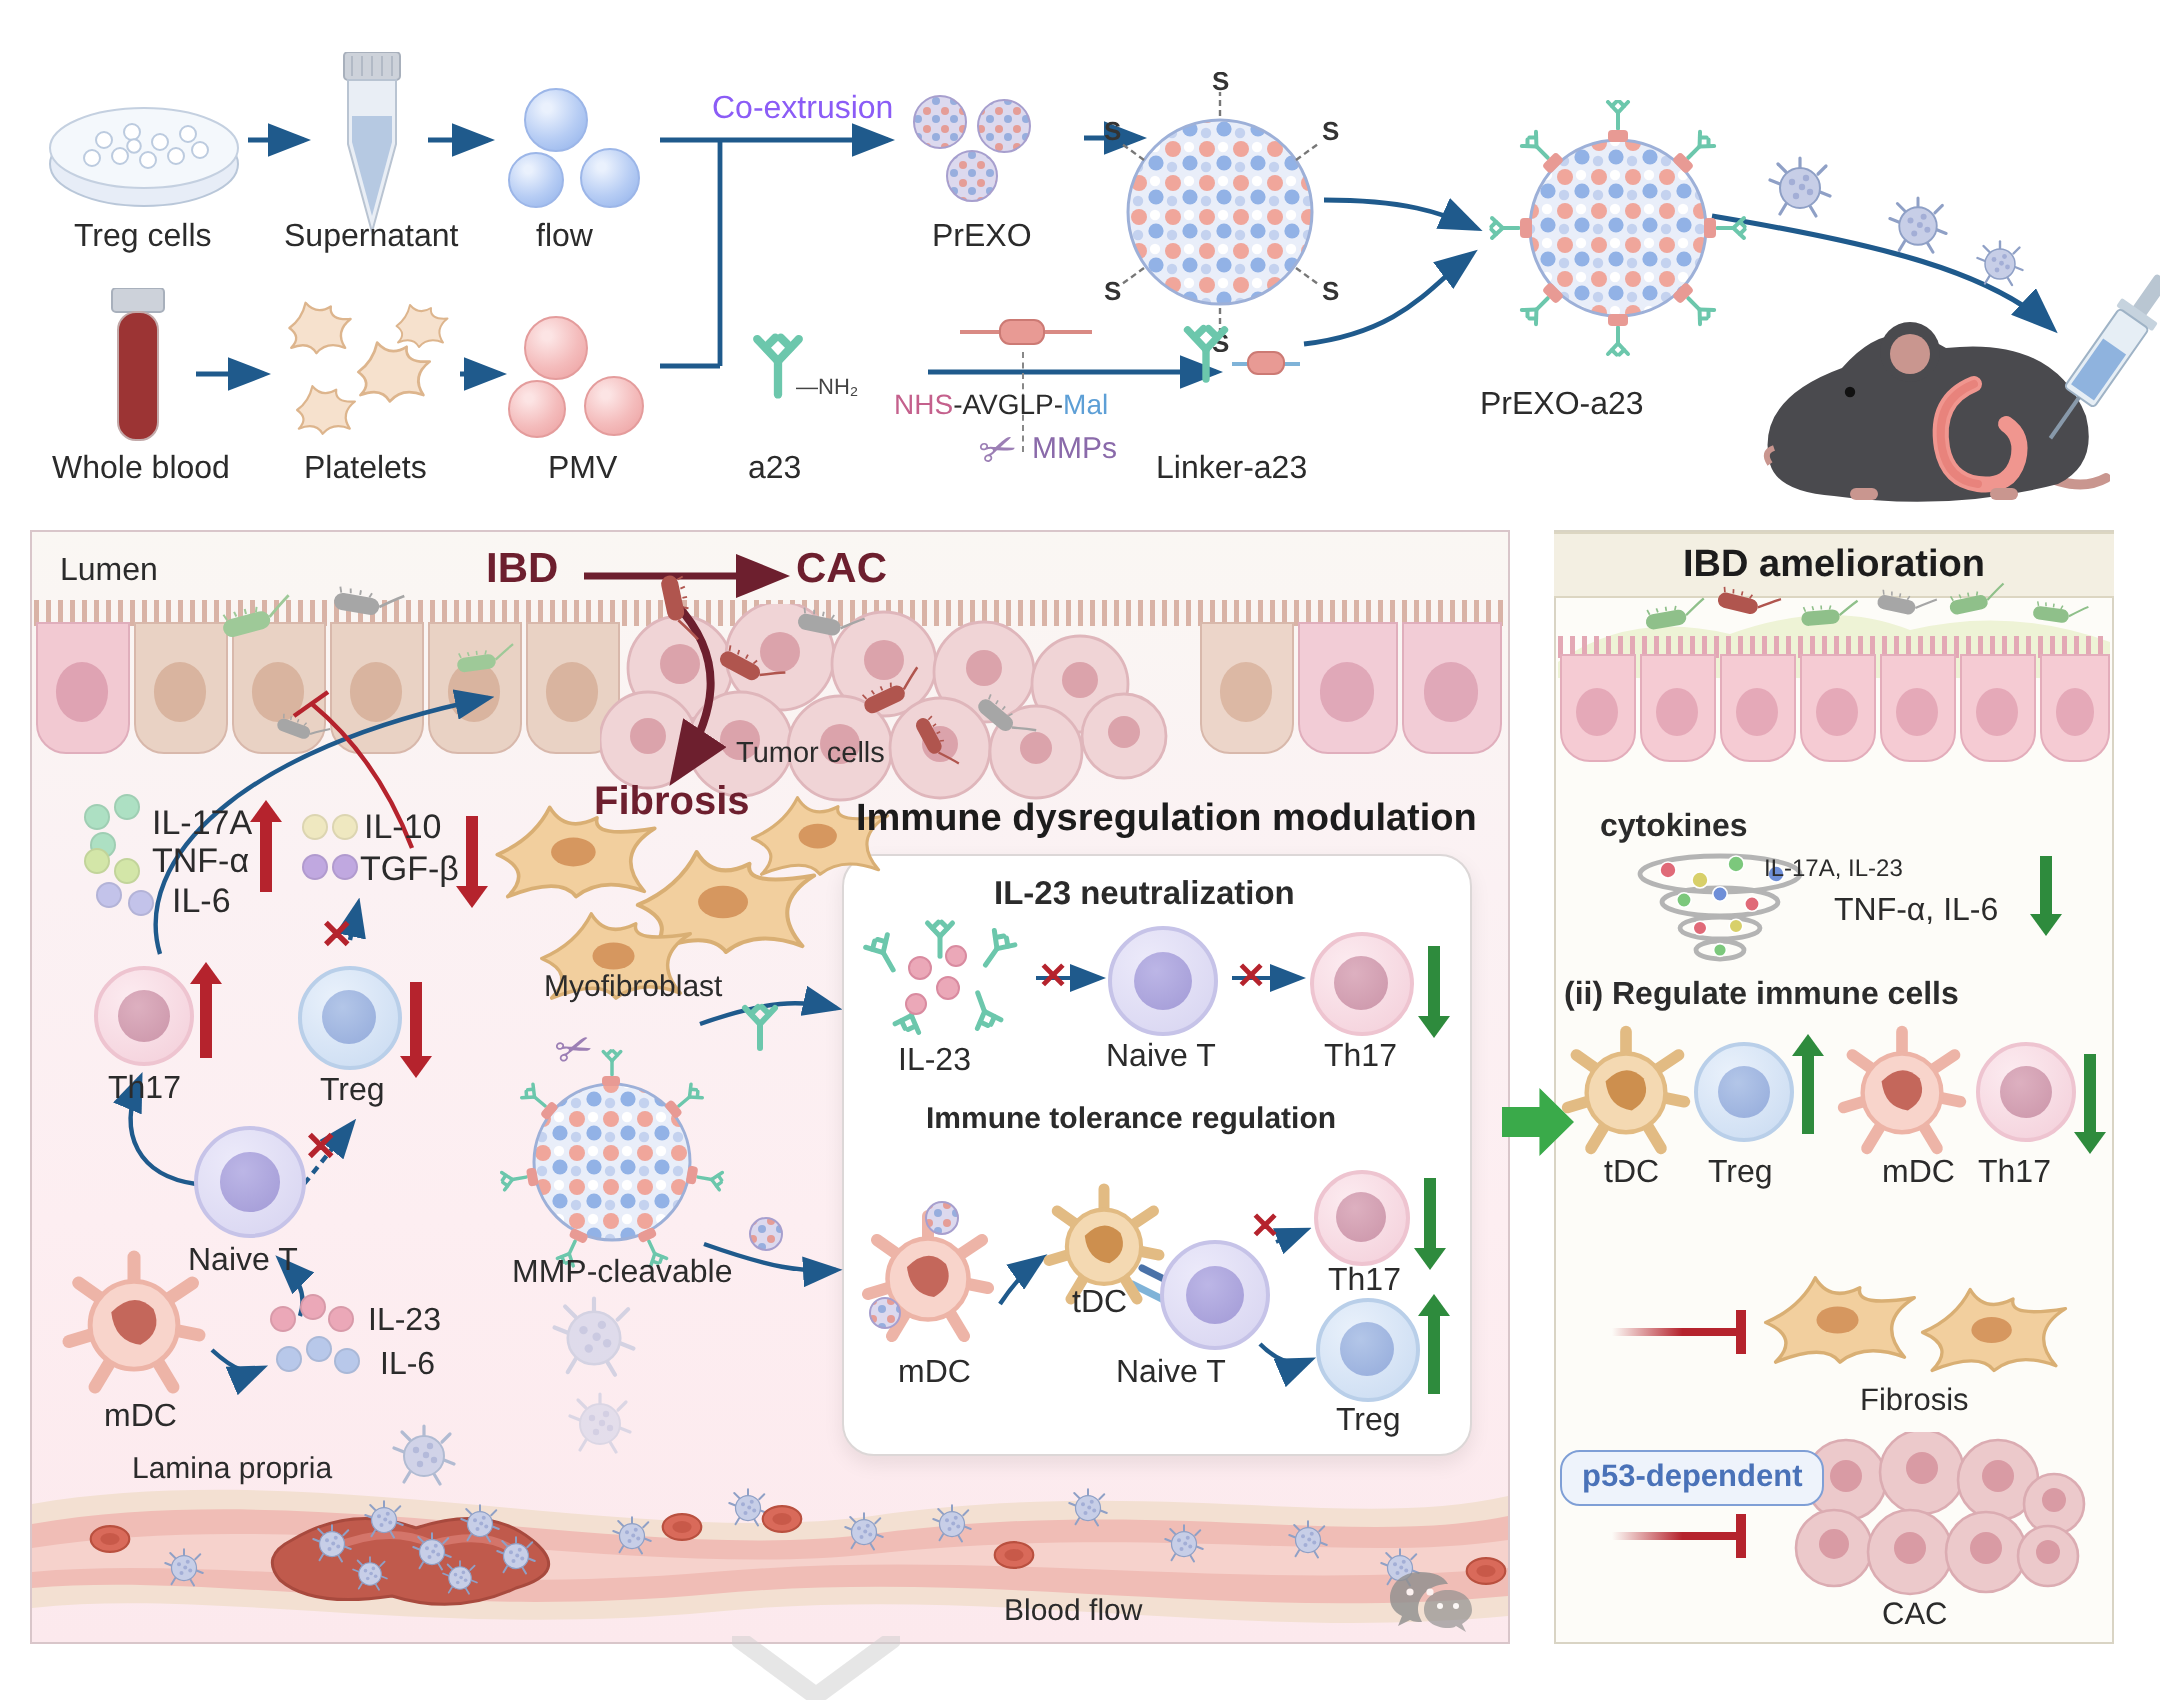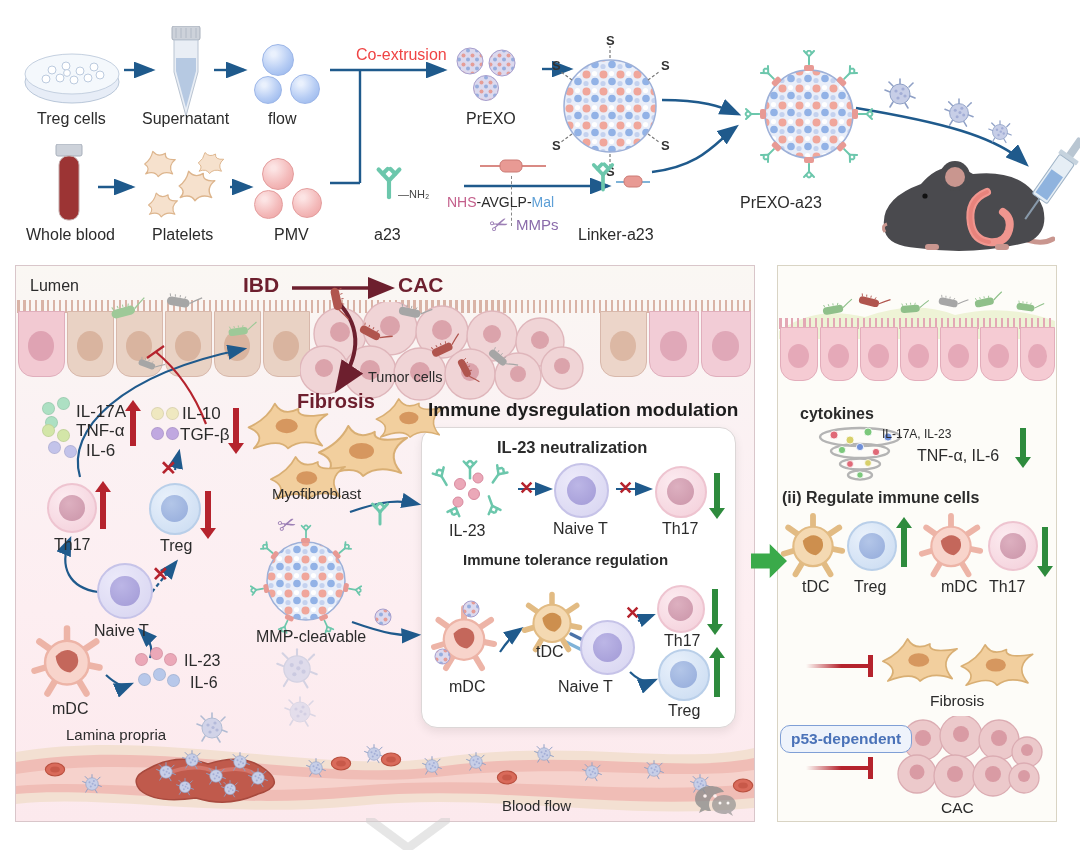--- a/index.html
+++ b/index.html
@@ -170,21 +170,21 @@
       <path d="M10 14 h24 v32 L22 90 L10 46 Z" fill="#e9eef5" stroke="#b9c4d2"></path>
       <path d="M12 32 h20 v13 L22 82 L12 45 Z" fill="#b6c9e2"></path>
     </svg>
 <div class="lbl" style="left:142px;top:110px;font-size:16px">Supernatant</div>
 
 <div class="sph rexo" style="left:262px;top:44px;width:30px;height:30px"></div>
 <div class="sph rexo" style="left:254px;top:76px;width:26px;height:26px"></div>
 <div class="sph rexo" style="left:290px;top:74px;width:28px;height:28px"></div>
 <div class="lbl" style="left:268px;top:110px;font-size:16px">flow</div>
 
-<div class="lbl" style="left:356px;top:46px;font-size:16px;color:#ef4444">Co-extrusion</div>
+<div class="lbl" style="left:356px;top:46px;font-size:16px;color:#8b5cf6">Co-extrusion</div>
 
 <svg class="icon" style="left:452px;top:44px" width="86" height="64">
       <circle cx="18" cy="17" r="13" fill="url(#vp2)" stroke="#a79fce"></circle>
       <circle cx="50" cy="19" r="13" fill="url(#vp2)" stroke="#a79fce"></circle>
       <circle cx="34" cy="44" r="12.5" fill="url(#vp2)" stroke="#a79fce"></circle>
     </svg>
 <div class="lbl" style="left:466px;top:110px;font-size:16px">PrEXO</div>
 
 
 <svg class="icon" style="left:548px;top:36px" width="124" height="140">
@@ -620,20 +620,21 @@
         <use href="#rbc" x="716" y="56" width="22" height="15"></use>
       </g>
 </svg>
 <svg class="icon" style="left:196px;top:712px;color:#9fb0cc;opacity:.8" width="32" height="32">
       <use href="#exo" width="32" height="32"></use>
     </svg>
 <div class="lbl" style="left:66px;top:726px;font-size:15px">Lamina propria</div>
 <div class="lbl" style="left:502px;top:797px;font-size:15px">Blood flow</div>
 
 
+<div class="rh" style="left:777px;top:266px;width:280px;height:31px;line-height:31px">IBD amelioration</div>
 <svg class="abs z1" style="left:779px;top:297px" width="276" height="42">
       <path d="M0,34 Q36,8 86,20 Q136,2 176,18 Q226,6 276,24 L276,42 L0,42 Z" fill="#eef3d6"></path>
     </svg>
 <svg class="icon" style="left:820px;top:300px;color:#8fc08a;transform:rotate(-10deg)" width="36" height="17">
       <use href="#bact" width="36" height="17"></use>
     </svg>
 <svg class="icon" style="left:856px;top:294px;color:#b0554e;transform:rotate(14deg)" width="36" height="17">
       <use href="#bact" width="36" height="17"></use>
     </svg>
 <svg class="icon" style="left:898px;top:300px;color:#8fc08a;transform:rotate(-5deg)" width="34" height="16">

